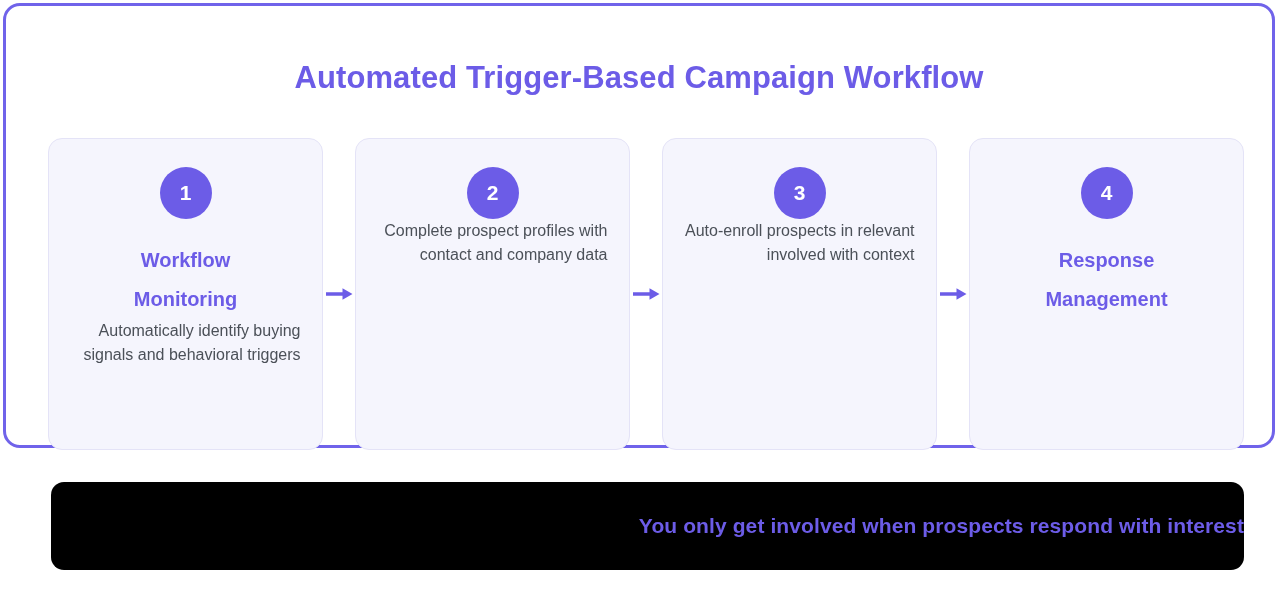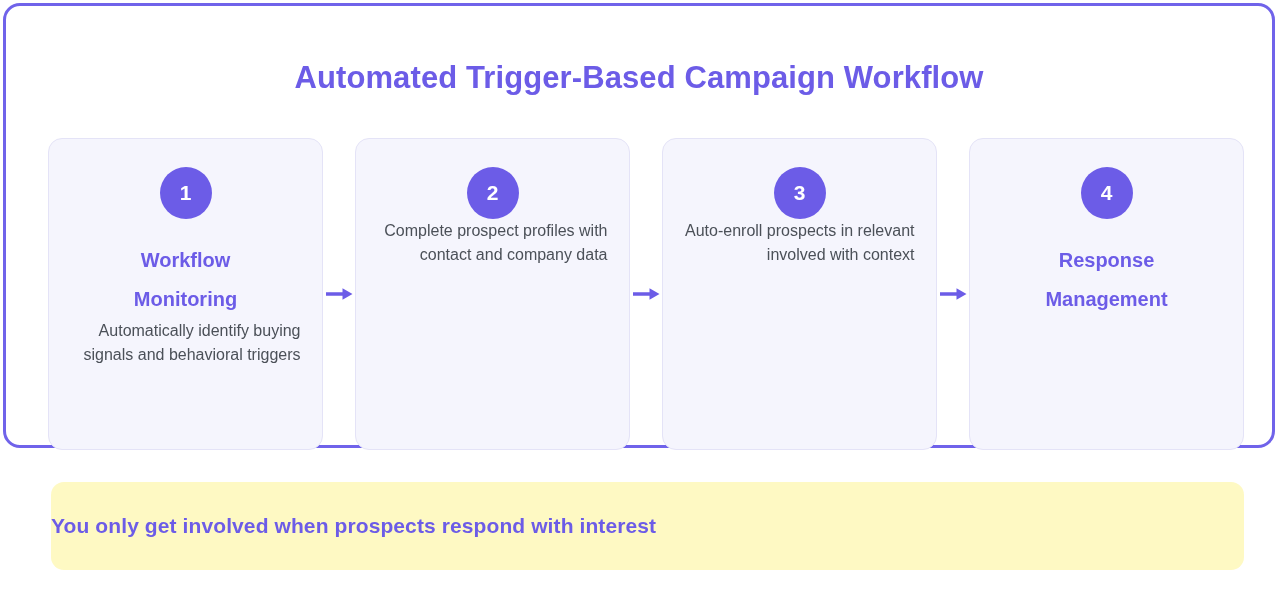--- a/index.html
+++ b/index.html
@@ -106,25 +106,25 @@
   }
   .arrow-connector svg { display: block; }
 
   .footer-banner {
     position: absolute;
     left: 45px;
     top: 476px;
     width: 1193px;
     height: 88px;
     box-sizing: border-box;
-    background: #fef9c3;
+    background: #000000;
     border-radius: 13px;
     display: flex;
     align-items: center;
-    justify-content: flex-start;
+    justify-content: flex-end;
   }
   .footer-text {
     font-size: 21px;
     font-weight: bold;
     color: #6c5ce7;
     text-align: center;
     letter-spacing: 0.1px;
   }
 </style>
 </head>

